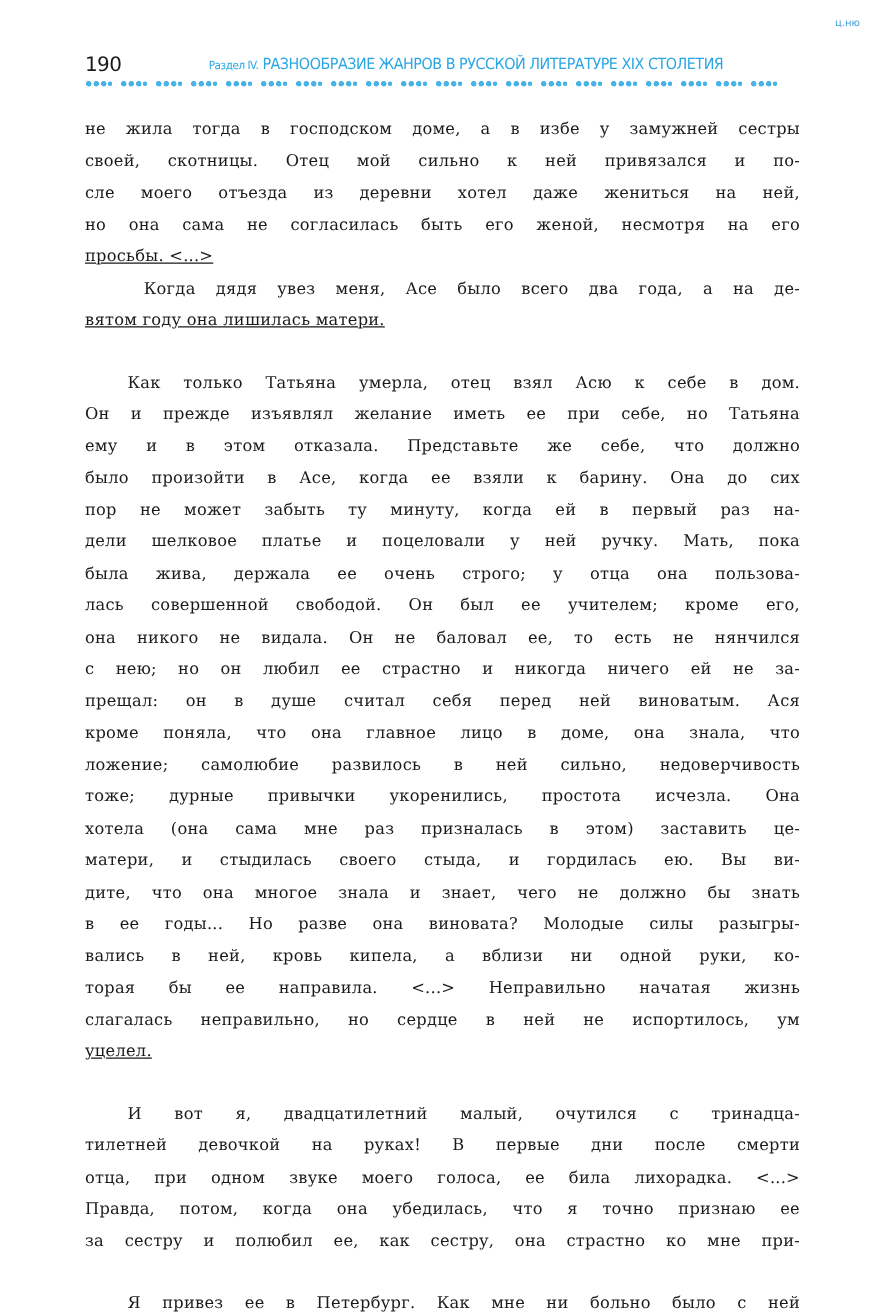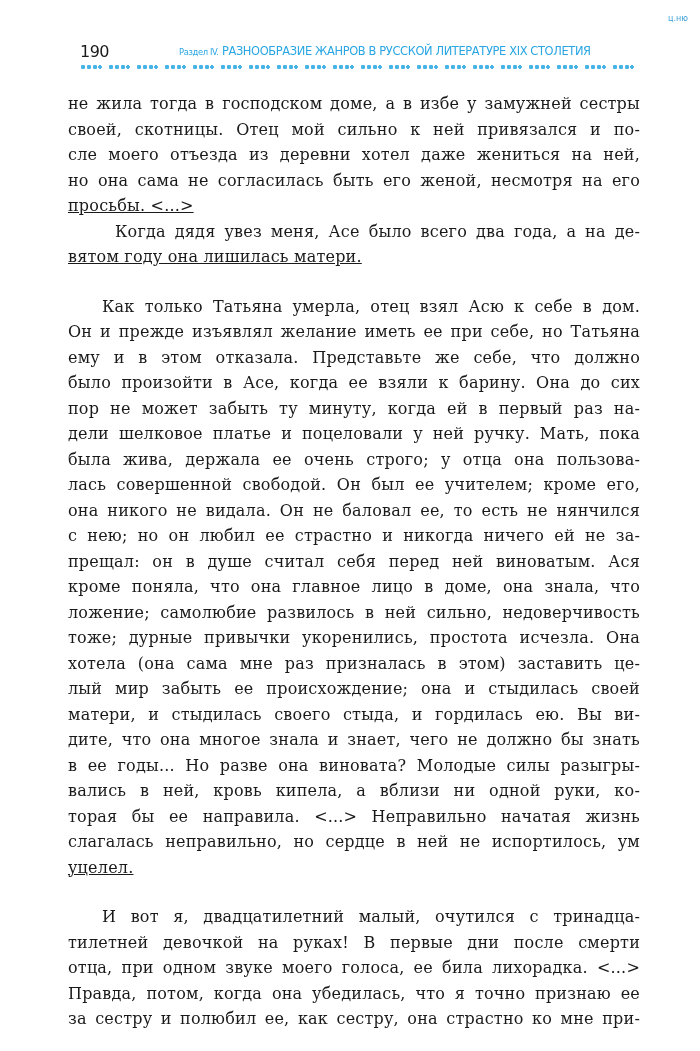--- a/index.html
+++ b/index.html
@@ -1,29 +1,29 @@
 <!DOCTYPE html>
 <html><head>
 <meta charset="utf-8">
 <style>
   html, body { margin:0; padding:0; background:#ffffff; }
   body { width:700px; height:1051px; position:relative; overflow:hidden; font-family:"DejaVu Serif", serif; color:#1a1a1a; }
   .corner-mark { position:absolute; left:668px; top:14px; font-family:"DejaVu Sans", sans-serif; font-size:8px; color:#3ea0d8; letter-spacing:0; }
-  .header { position:absolute; left:68px; top:40px; width:572px; height:40px;margin-left:12px; }
+  .header { position:absolute; left:68px; top:40px; width:572px; height:40px; }
   .page-num { position:absolute; left:0; top:2px; font-family:"DejaVu Sans", sans-serif; font-size:16px; color:#1a1a1a; letter-spacing:-0.5px; }
   .running-title { position:absolute; left:99px; top:4px; width:474px; font-family:"DejaVu Sans", sans-serif; font-size:12.3px; color:#29a6e3; white-space:nowrap; letter-spacing:-0.4px; transform:scaleX(0.93); transform-origin:left top; }
   .running-title .small { font-size:9px; }
   .ornament { position:absolute; left:0; top:24px; width:572px; height:7px; display:flex; gap:6px; overflow:hidden; }
   .ornament span { display:block; width:22px; height:6px; border-radius:3px; background:
       radial-gradient(circle at 3px 3px, #29a6e3 2px, transparent 2.4px),
       radial-gradient(circle at 9px 3px, #29a6e3 2px, transparent 2.4px),
       radial-gradient(circle at 15px 3px, #29a6e3 2px, transparent 2.4px),
       radial-gradient(circle at 20px 3px, #29a6e3 1.6px, transparent 2px); opacity:0.85; }
   .body-text { position:absolute; left:68px; top:91px; width:572px; }
-  .line { height:25.5px; line-height:25.5px; font-size:16px; white-space:nowrap; text-align:justify; text-align-last:justify; letter-spacing:0.2px; }
+  .line { height:25.5px; line-height:25.5px; font-size:13px; white-space:nowrap; text-align:justify; text-align-last:justify; letter-spacing:0.2px; }
   .line.last { text-align-last:left;text-decoration:underline; }
   .line.indent { padding-left:47px; }
   .line.indent2 { padding-left:34px;margin-top:24px; }
 </style>
 </head>
 <body>
 
 <div class="corner-mark">ц.ню</div>
 
 <div class="header">
@@ -72,21 +72,20 @@
   <div class="line">дели шелковое платье и поцеловали у ней ручку. Мать, пока</div>
   <div class="line">была жива, держала ее очень строго; у отца она пользова-</div>
   <div class="line">лась совершенной свободой. Он был ее учителем; кроме его,</div>
   <div class="line">она никого не видала. Он не баловал ее, то есть не нянчился</div>
   <div class="line">с нею; но он любил ее страстно и никогда ничего ей не за-</div>
   <div class="line">прещал: он в душе считал себя перед ней виноватым. Ася</div>
   <div class="line">кроме поняла, что она главное лицо в доме, она знала, что</div>
   <div class="line">ложение; самолюбие развилось в ней сильно, недоверчивость</div>
   <div class="line">тоже; дурные привычки укоренились, простота исчезла. Она</div>
   <div class="line">хотела (она сама мне раз призналась в этом) заставить це-</div>
-  <div class="line">лый мир забыть ее происхождение; она и стыдилась своей</div>
   <div class="line">матери, и стыдилась своего стыда, и гордилась ею. Вы ви-</div>
   <div class="line">дите, что она многое знала и знает, чего не должно бы знать</div>
   <div class="line">в ее годы... Но разве она виновата? Молодые силы разыгры-</div>
   <div class="line">вались в ней, кровь кипела, а вблизи ни одной руки, ко-</div>
   <div class="line">торая бы ее направила. &lt;...&gt; Неправильно начатая жизнь</div>
   <div class="line">слагалась неправильно, но сердце в ней не испортилось, ум</div>
   <div class="line last">уцелел.</div>
   <div class="line indent2">И вот я, двадцатилетний малый, очутился с тринадца-</div>
   <div class="line">тилетней девочкой на руках! В первые дни после смерти</div>
   <div class="line">отца, при одном звуке моего голоса, ее била лихорадка. &lt;...&gt;</div>

